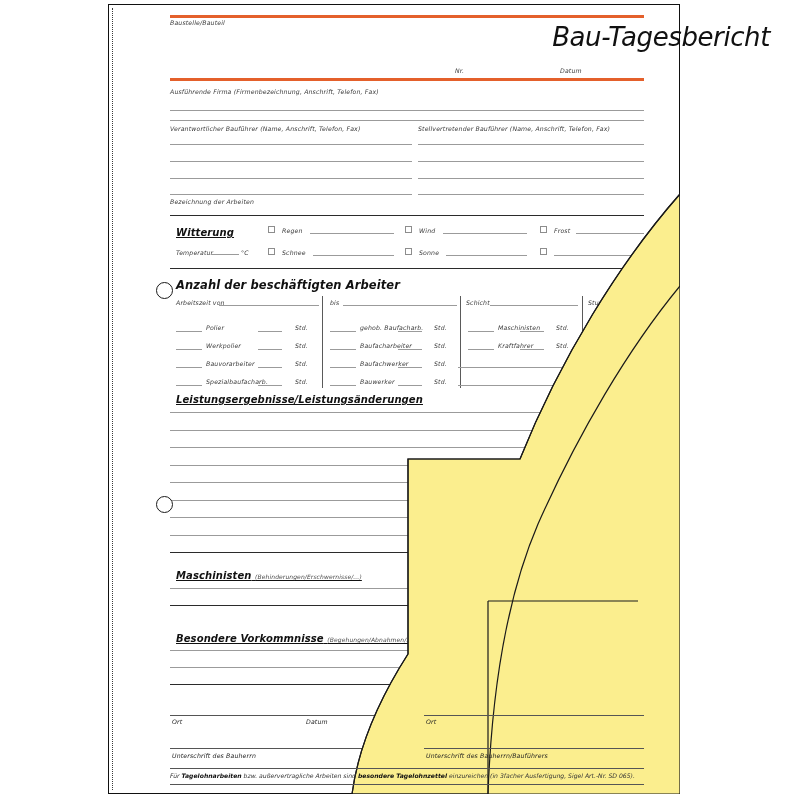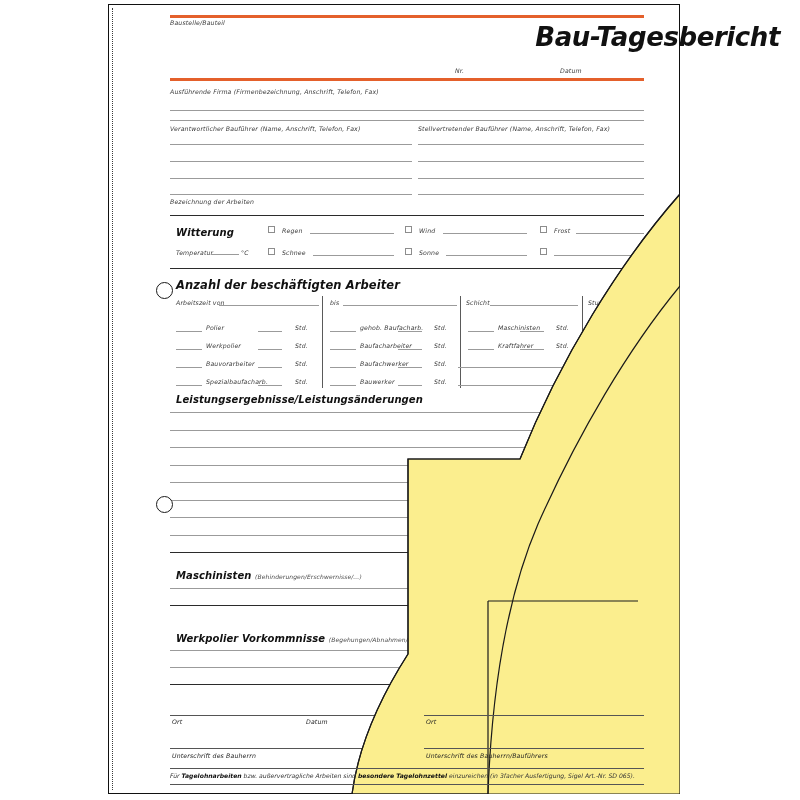--- a/index.html
+++ b/index.html
@@ -18,31 +18,31 @@
   .lbl.dark{color:#1d1d1d;}
   .rule{position:absolute;height:0;border-top:1px solid #9b9b9b;}
   .rule.dk{border-top:1px solid #555;}
   .rule.hv{border-top:1.6px solid #2b2b2b;}
   .obar{position:absolute;height:3.4px;background:#E4602B;}
   .vsep{position:absolute;width:0;border-left:1px solid #5a5a5a;}
 
   .sect{position:absolute;font-weight:bold;font-style:italic;color:#111;
         letter-spacing:.1px;white-space:nowrap;}
   .sect.big{font-size:11.5px;}
-  .sect.mid{font-size:10px;}
+  .sect.mid{font-size:10px;text-decoration:underline;}
   .sub{font-style:italic;font-weight:normal;font-size:6px;color:#4a4a4a;}
 
   .cbx{position:absolute;width:7px;height:7px;border:1px solid #8d8d8d;
        background:#fff;box-sizing:border-box;}
 
   .hole{position:absolute;width:15px;height:15px;border:1.3px solid #1a1a1a;
         border-radius:50%;background:#fff;z-index:6;}
 
   
-  #title{position:absolute;right:20px;top:22px;font-weight:bold;font-style:italic;
+  #title{position:absolute;right:30px;top:22px;font-weight:normal;font-style:italic;
          font-size:26px;color:#111;letter-spacing:-.4px;white-space:nowrap;}
 
   
   #copies{position:absolute;left:108px;top:4px;width:572px;height:790px;
           pointer-events:none;z-index:4;}
 
   
   #foot{position:absolute;left:170px;top:772px;font-style:italic;font-size:6.1px;
         color:#333;white-space:nowrap;z-index:5;}
   #foot b{font-weight:bold;color:#111;}
@@ -208,21 +208,21 @@
 <div class="sect mid" style="left:176px;top:570px;">
   <span>Maschinisten</span>
   <span class="sub">(Behinderungen/Erschwernisse/…)</span>
 </div>
 <div id="bemerkungen-lines">
     <div class="rule" style="position: absolute; left: 170px; top: 588px; width: 474px;"></div>
     <div class="rule hv" style="position: absolute; left: 170px; top: 605px; width: 474px;"></div>
   </div>
 
 <div class="sect mid" style="left:176px;top:633px;">
-  <span>Werkpolier Vorkommnisse</span>
+  <span>Besondere Vorkommnisse</span>
   <span class="sub">(Begehungen/Abnahmen/…)</span>
 </div>
 <div id="vorkommnisse-lines">
     <div class="rule" style="position: absolute; left: 170px; top: 650px; width: 474px;"></div>
     <div class="rule" style="position: absolute; left: 170px; top: 667px; width: 474px;"></div>
     <div class="rule hv" style="position: absolute; left: 170px; top: 684px; width: 474px;"></div>
   </div>
 
 <div class="rule dk" style="left:170px;top:715px;width:242px;"></div>
 <div class="rule dk" style="left:424px;top:715px;width:220px;z-index:5;"></div>

